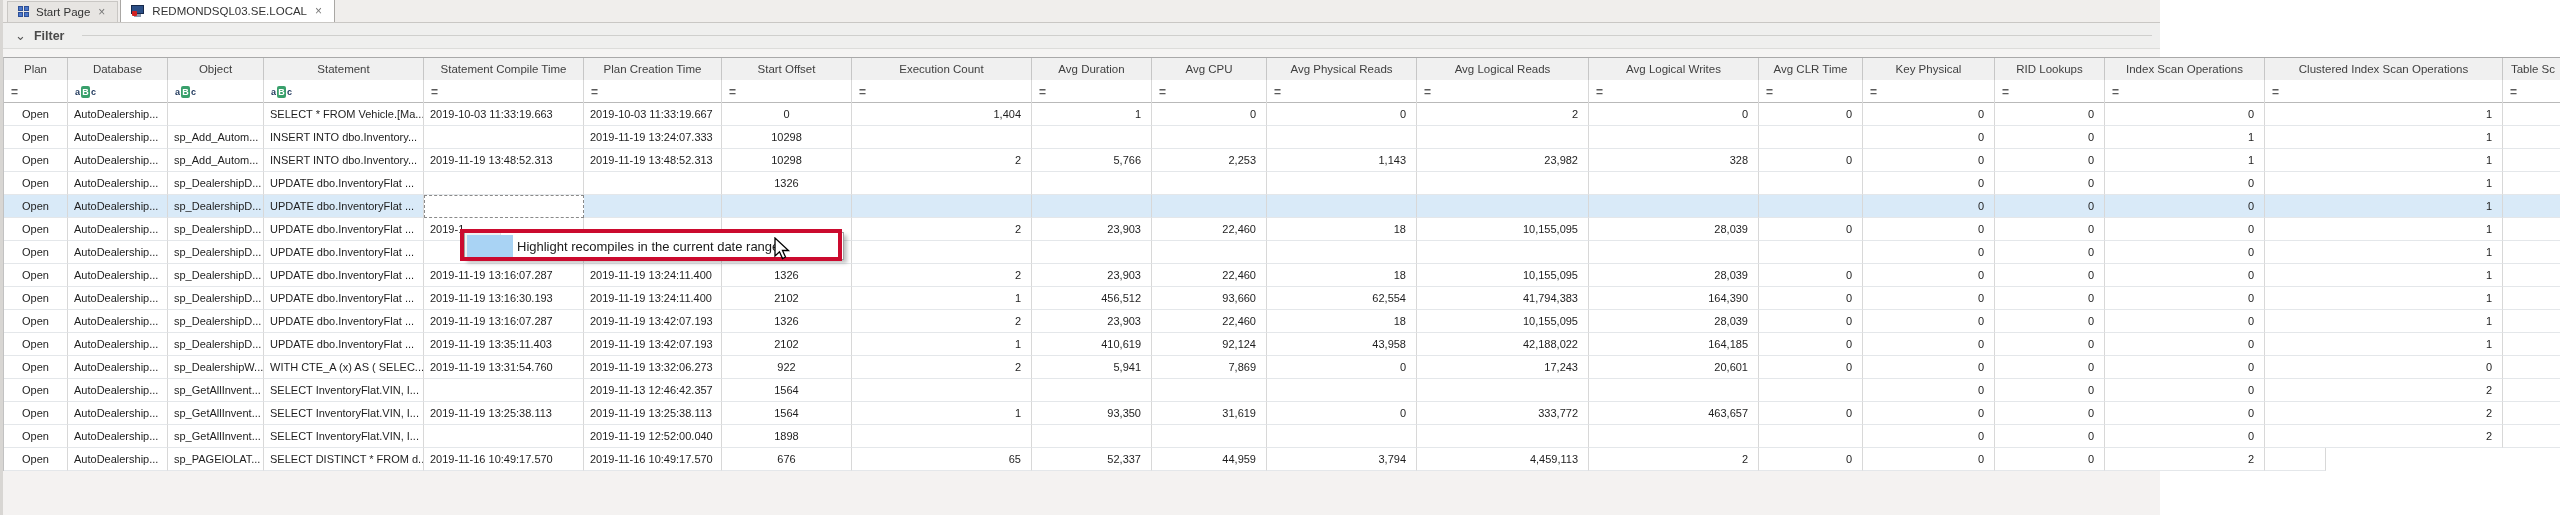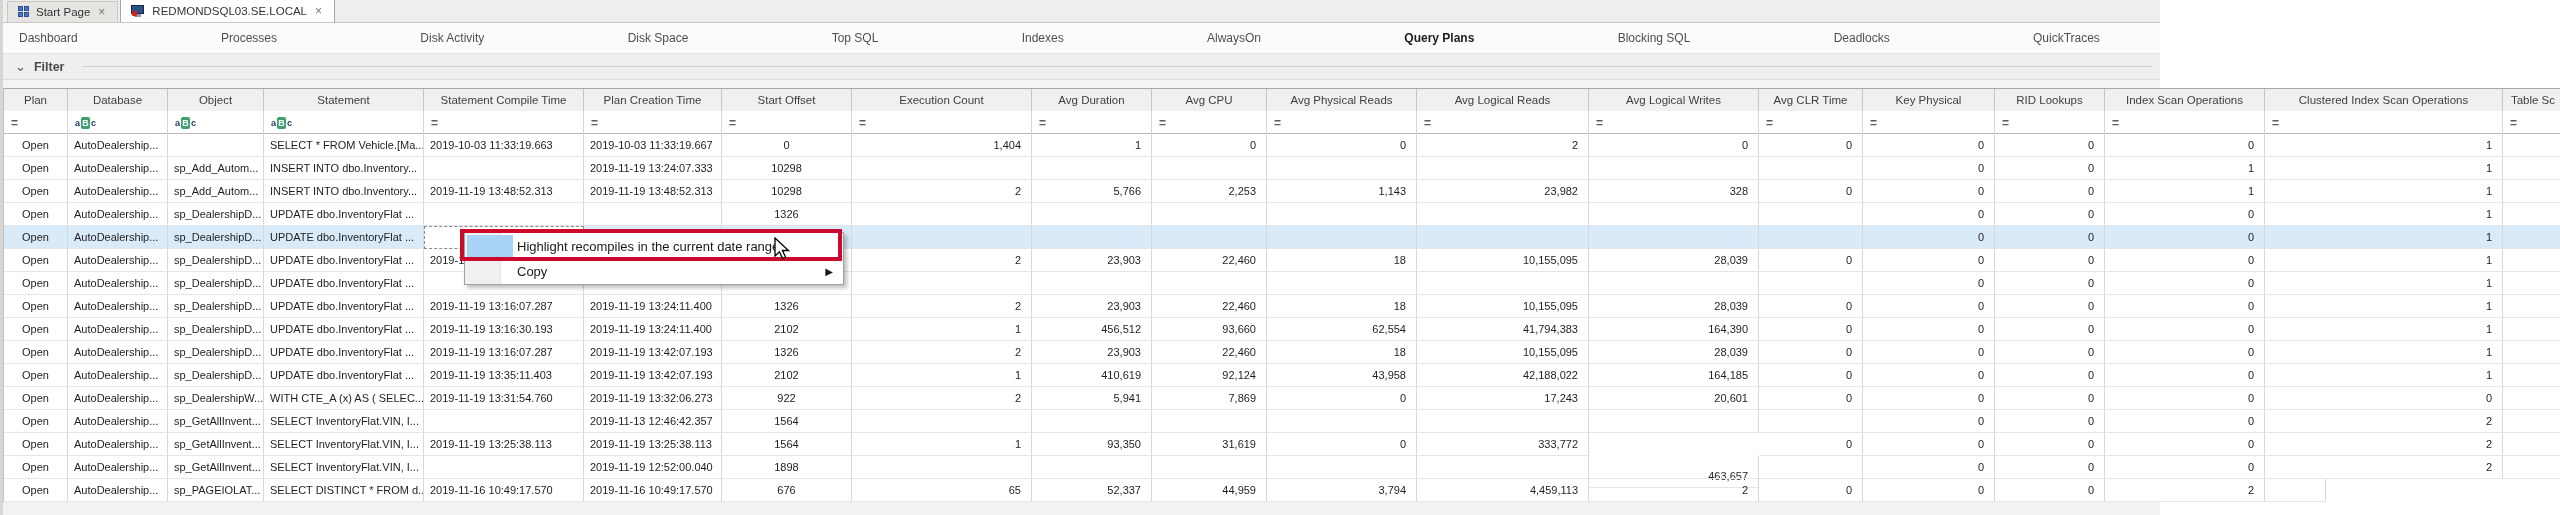--- a/index.html
+++ b/index.html
@@ -100,33 +100,20 @@
         <span class="icon-server">
           <span class="scr"></span>
           <span class="base"></span>
           <span class="dot"></span>
         </span>
         <span>REDMONDSQL03.SE.LOCAL</span>
         <span class="tab-close">×</span>
       </div>
     </div>
 
-  <div class="navbar" id="navbar">
-      <div class="nav-item">Dashboard</div>
-      <div class="nav-item">Processes</div>
-      <div class="nav-item">Disk Activity</div>
-      <div class="nav-item">Disk Space</div>
-      <div class="nav-item">Top SQL</div>
-      <div class="nav-item">Indexes</div>
-      <div class="nav-item">AlwaysOn</div>
-      <div class="nav-item active">Query Plans</div>
-      <div class="nav-item">Blocking SQL</div>
-      <div class="nav-item">Deadlocks</div>
-      <div class="nav-item">QuickTraces</div>
-    </div>
 
   <div class="filterband">
     <span class="chevron">⌄</span>
     <span class="filter-label">Filter</span>
     <div class="filter-rule"></div>
   </div>
   <div class="gap-strip"></div>
 
   <div class="grid" id="grid">
       <div class="grow hrow">
@@ -500,21 +487,21 @@
         <div class="dcell" style="width: 96px;">sp_GetAllInvent...</div>
         <div class="dcell" style="width: 160px;">SELECT InventoryFlat.VIN, I...</div>
         <div class="dcell" style="width: 160px;">2019-11-19 13:25:38.113</div>
         <div class="dcell" style="width: 138px;">2019-11-19 13:25:38.113</div>
         <div class="dcell al-c" style="width: 130px;">1564</div>
         <div class="dcell al-r" style="width: 180px;">1</div>
         <div class="dcell al-r" style="width: 120px;">93,350</div>
         <div class="dcell al-r" style="width: 115px;">31,619</div>
         <div class="dcell al-r" style="width: 150px;">0</div>
         <div class="dcell al-r" style="width: 172px;">333,772</div>
-        <div class="dcell al-r" style="width: 170px; margin-top: 32px;">463,657</div>
+        <div class="dcell al-r" style="width: 170px;">463,657</div>
         <div class="dcell al-r" style="width: 104px;">0</div>
         <div class="dcell al-r" style="width: 132px;">0</div>
         <div class="dcell al-r" style="width: 110px;">0</div>
         <div class="dcell al-r" style="width: 160px;">0</div>
         <div class="dcell al-r" style="width: 238px;">2</div>
         <div class="dcell" style="width: 61px;"></div>
       </div>
       <div class="grow drow">
         <div class="dcell al-c" style="width: 64px;">Open</div>
         <div class="dcell" style="width: 100px;">AutoDealership...</div>
@@ -557,22 +544,18 @@
         <div class="dcell" style="width: 61px;"></div>
       </div>
     </div>
 
   <div class="context-menu" id="ctxmenu">
       <div class="menu-gutter"></div>
       <div class="menu-item first">
         <div class="gutter-hl"></div>
         <span>Highlight recompiles in the current date range</span>
       </div>
-      <div class="menu-item">
-        <span>Copy</span>
-        <span class="submenu-arrow">▶</span>
-      </div>
     </div>
   <div class="annotation-red"></div>
   <svg class="cursor-svg" width="22" height="24" viewBox="0 0 22 24">
     <polygon points="2,1 2,19 6.5,14.8 9.5,21.5 12.5,20 9.5,13.5 15.5,13.5" fill="#ffffff" stroke="#000000" stroke-width="1.3"></polygon>
   </svg>
 </div>
 
 </body></html>

